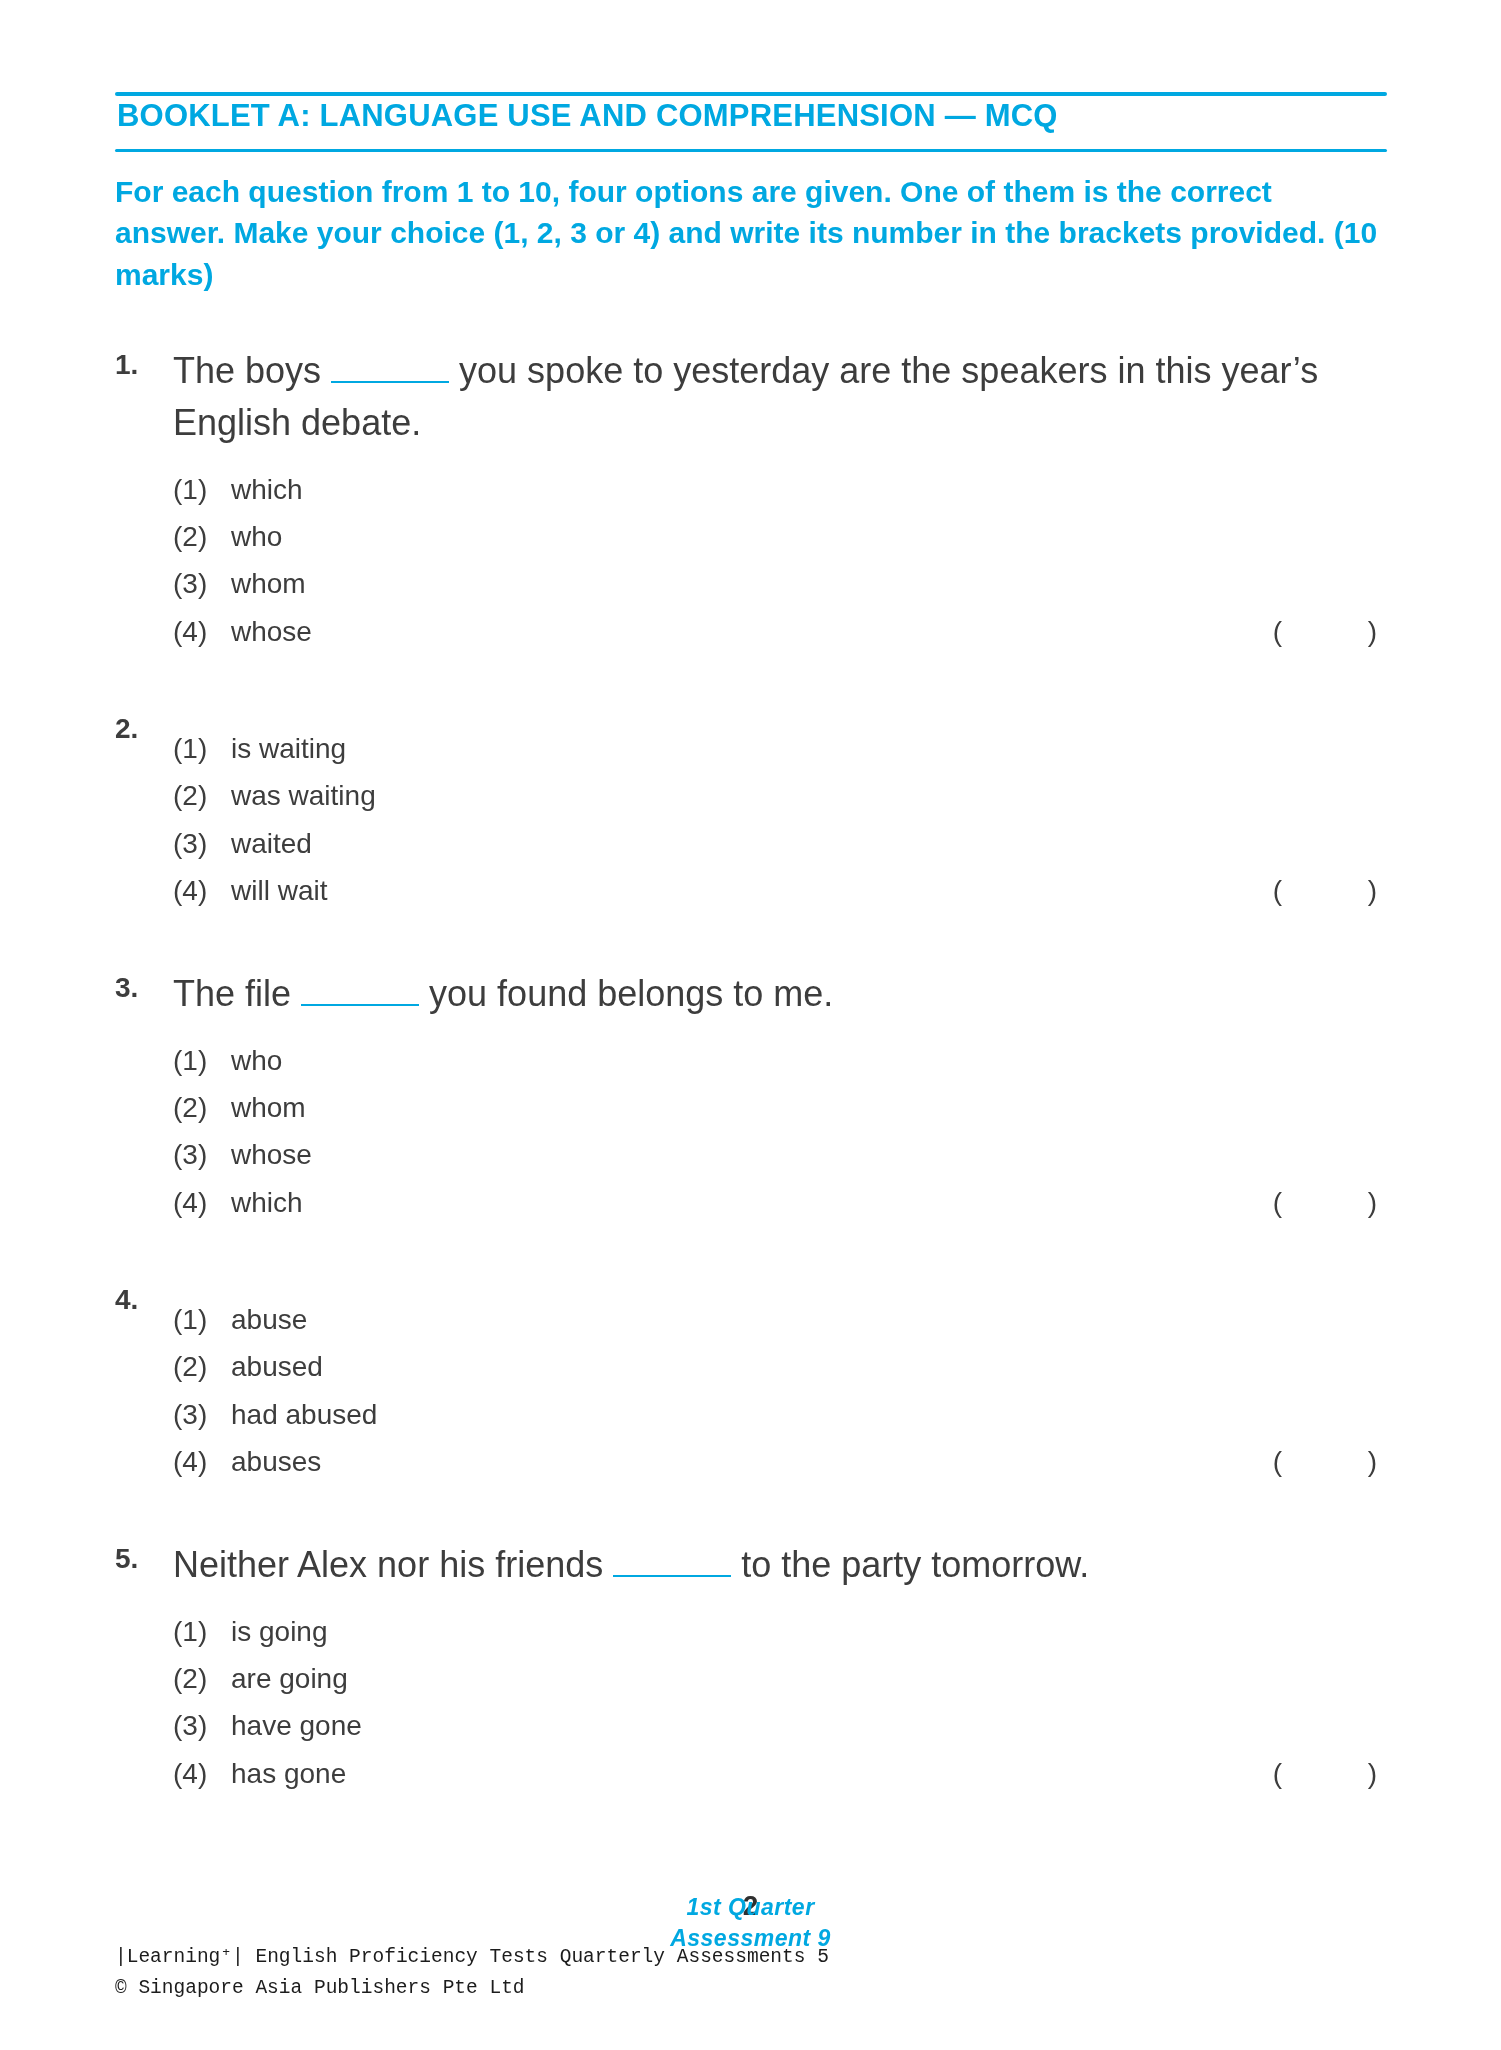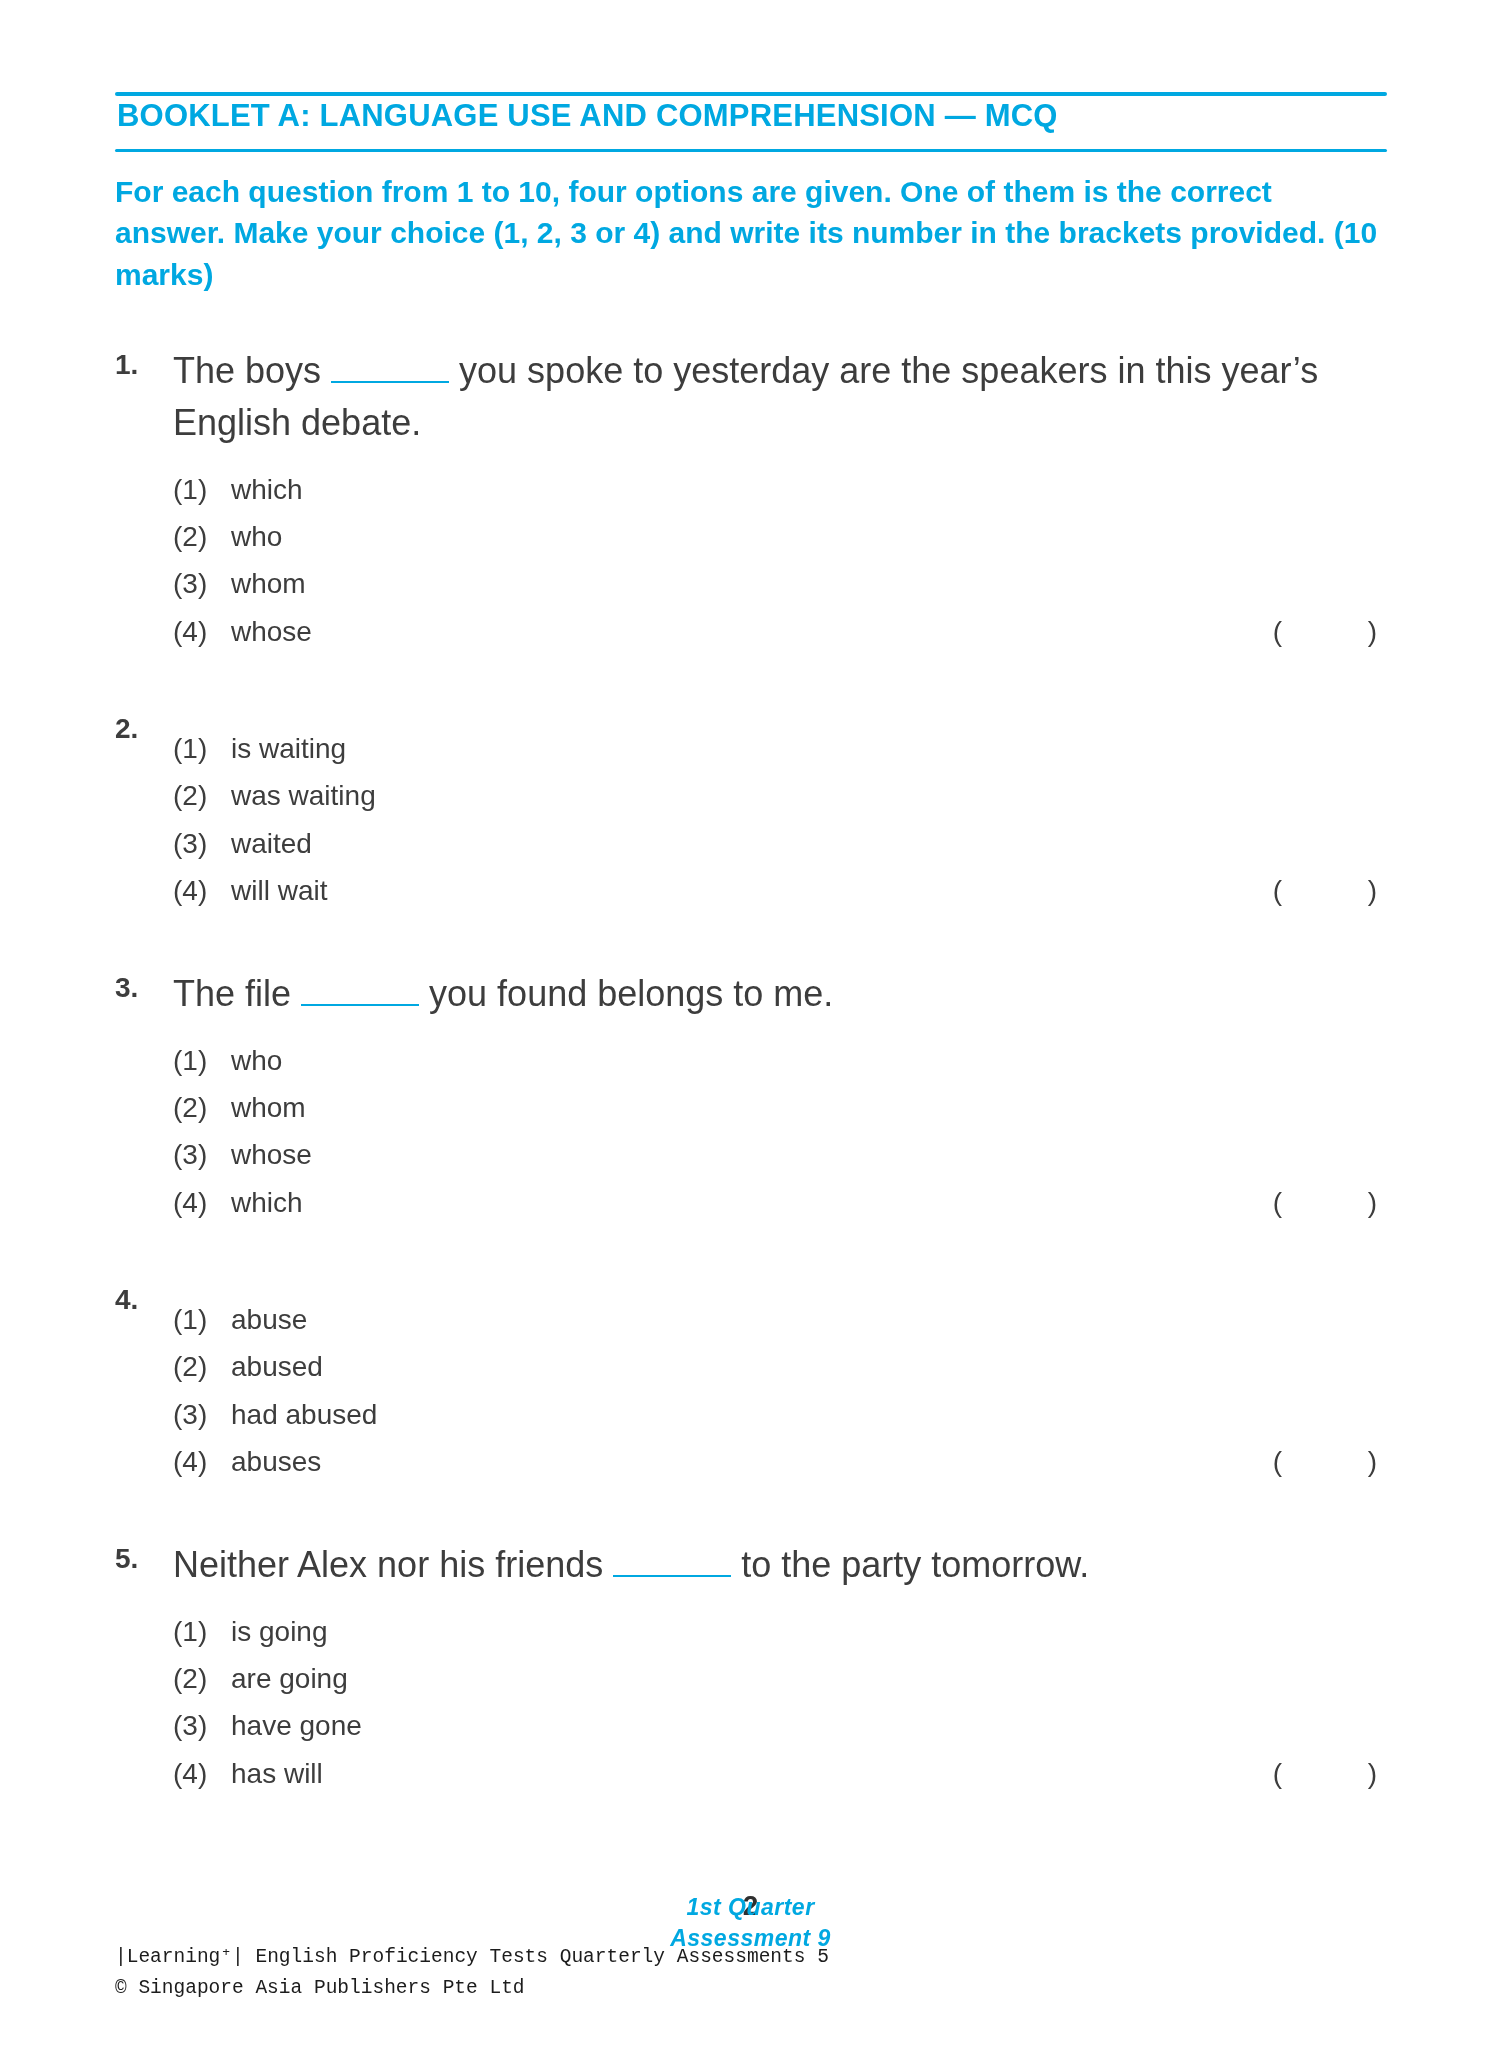--- a/index.html
+++ b/index.html
@@ -246,21 +246,21 @@
             <div class="option">
               <span class="opt-label">(2)</span>
               <span class="opt-text">are going</span>
             </div>
             <div class="option">
               <span class="opt-label">(3)</span>
               <span class="opt-text">have gone</span>
             </div>
             <div class="option">
               <span class="opt-label">(4)</span>
-              <span class="opt-text">has will</span>
+              <span class="opt-text">has gone</span>
               <span class="bracket">(           )</span>
             </div>
           </div>
         </div>
       </div>
 
     </div>
   </div>
 
   <div class="footer-page-num">2</div>

